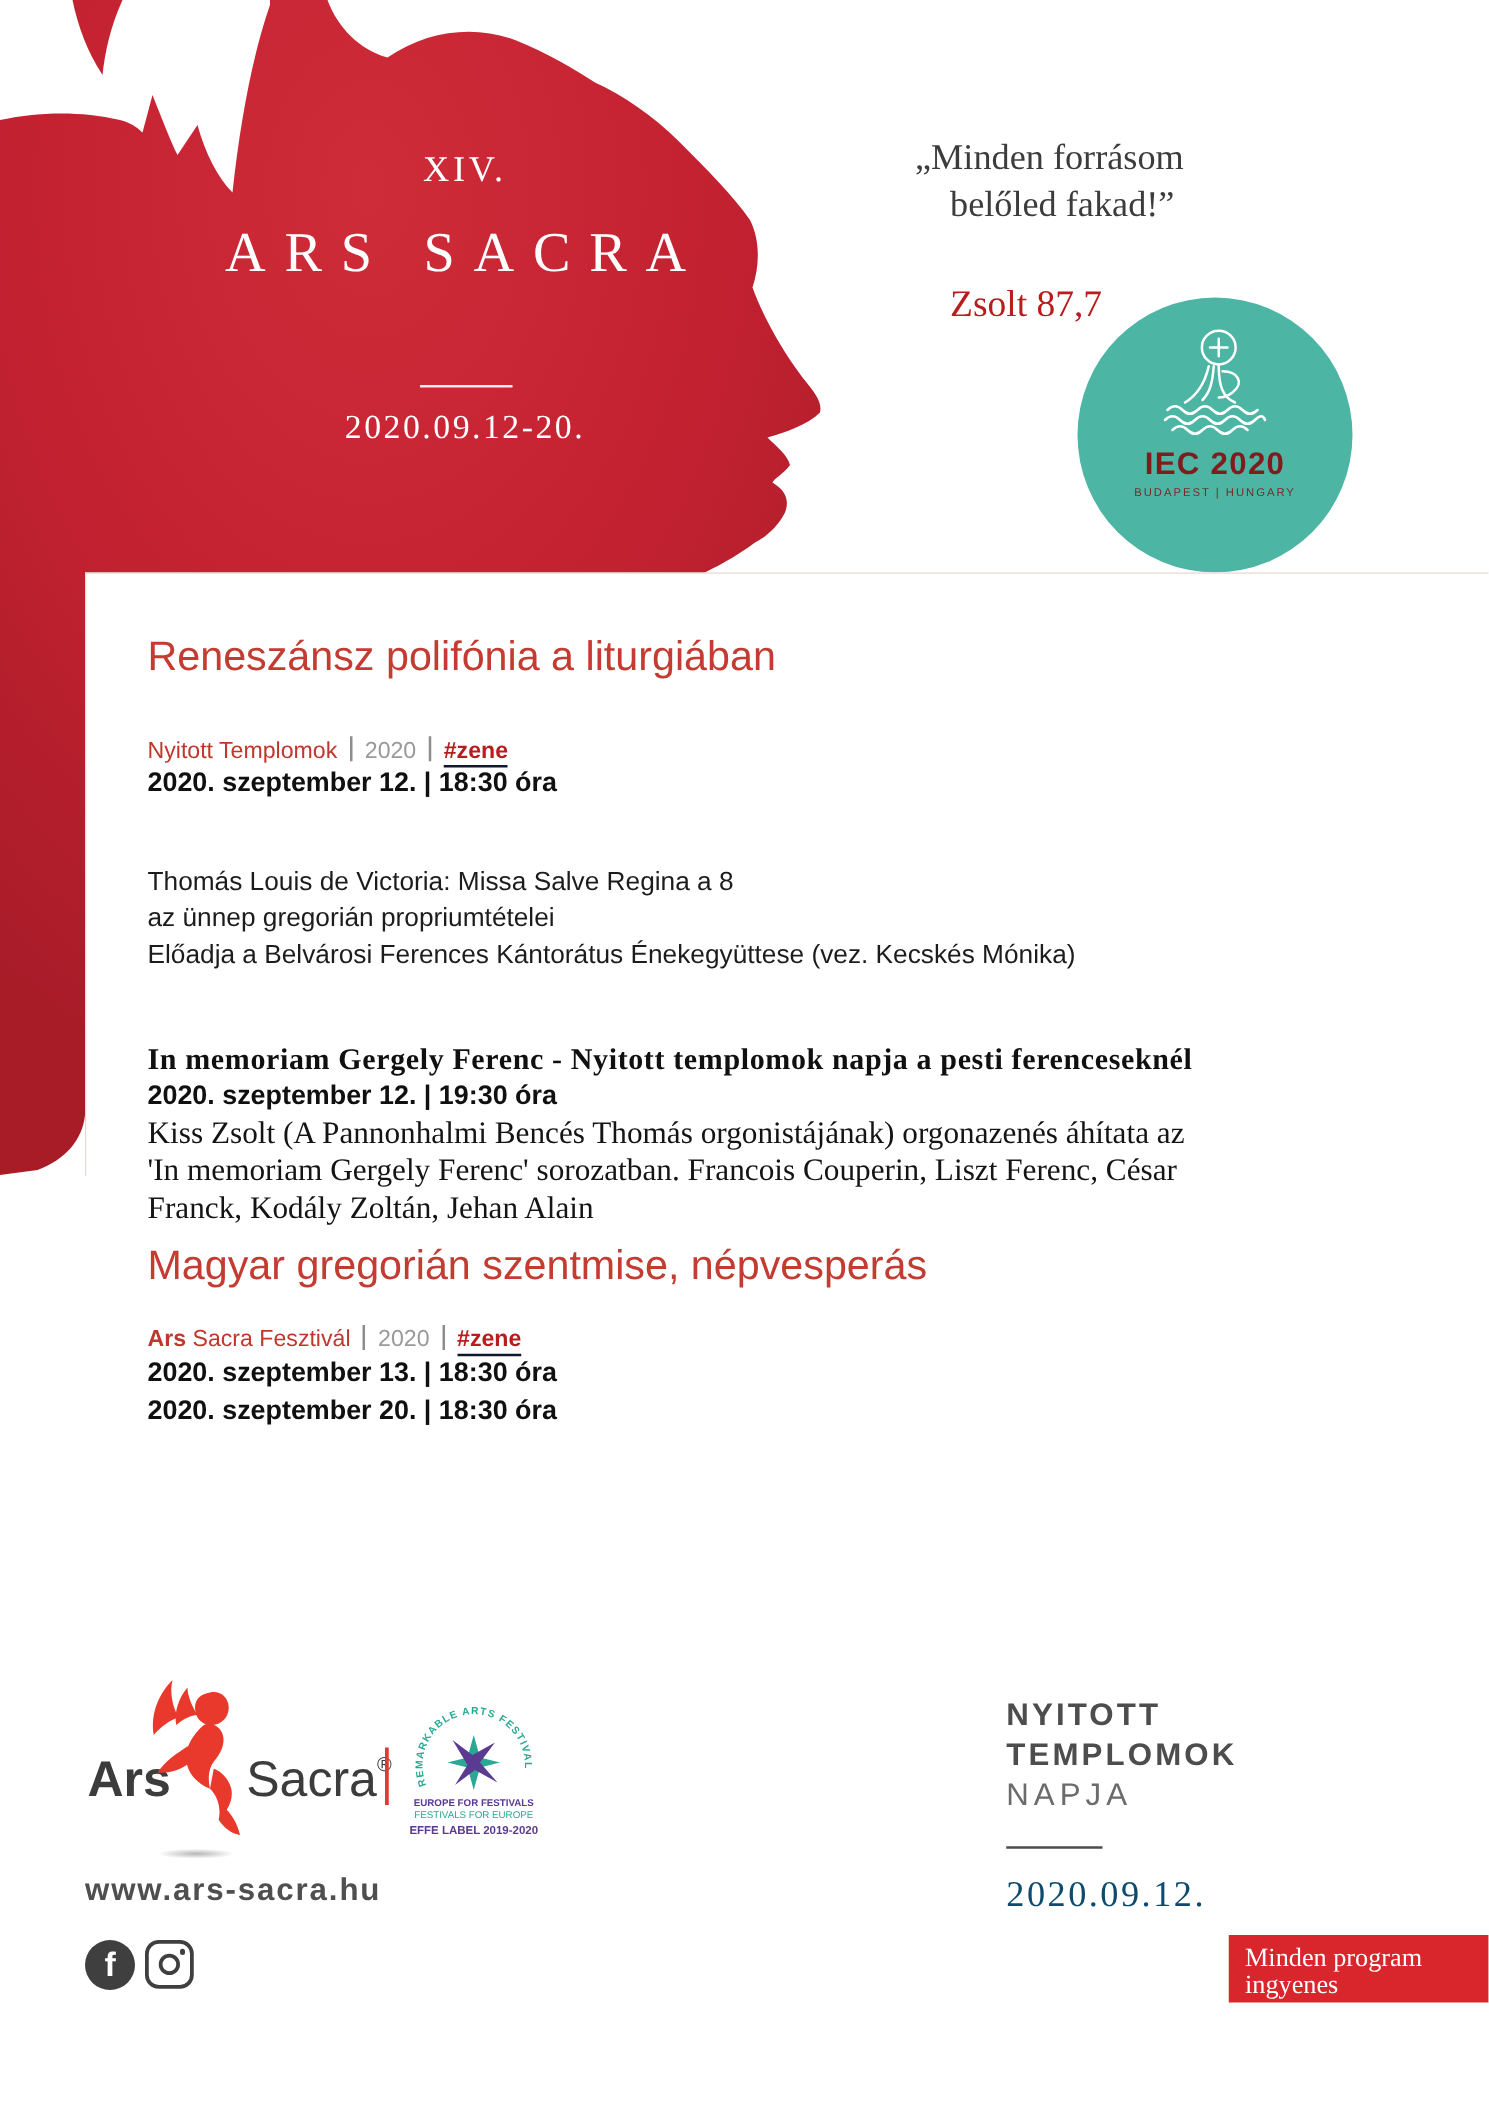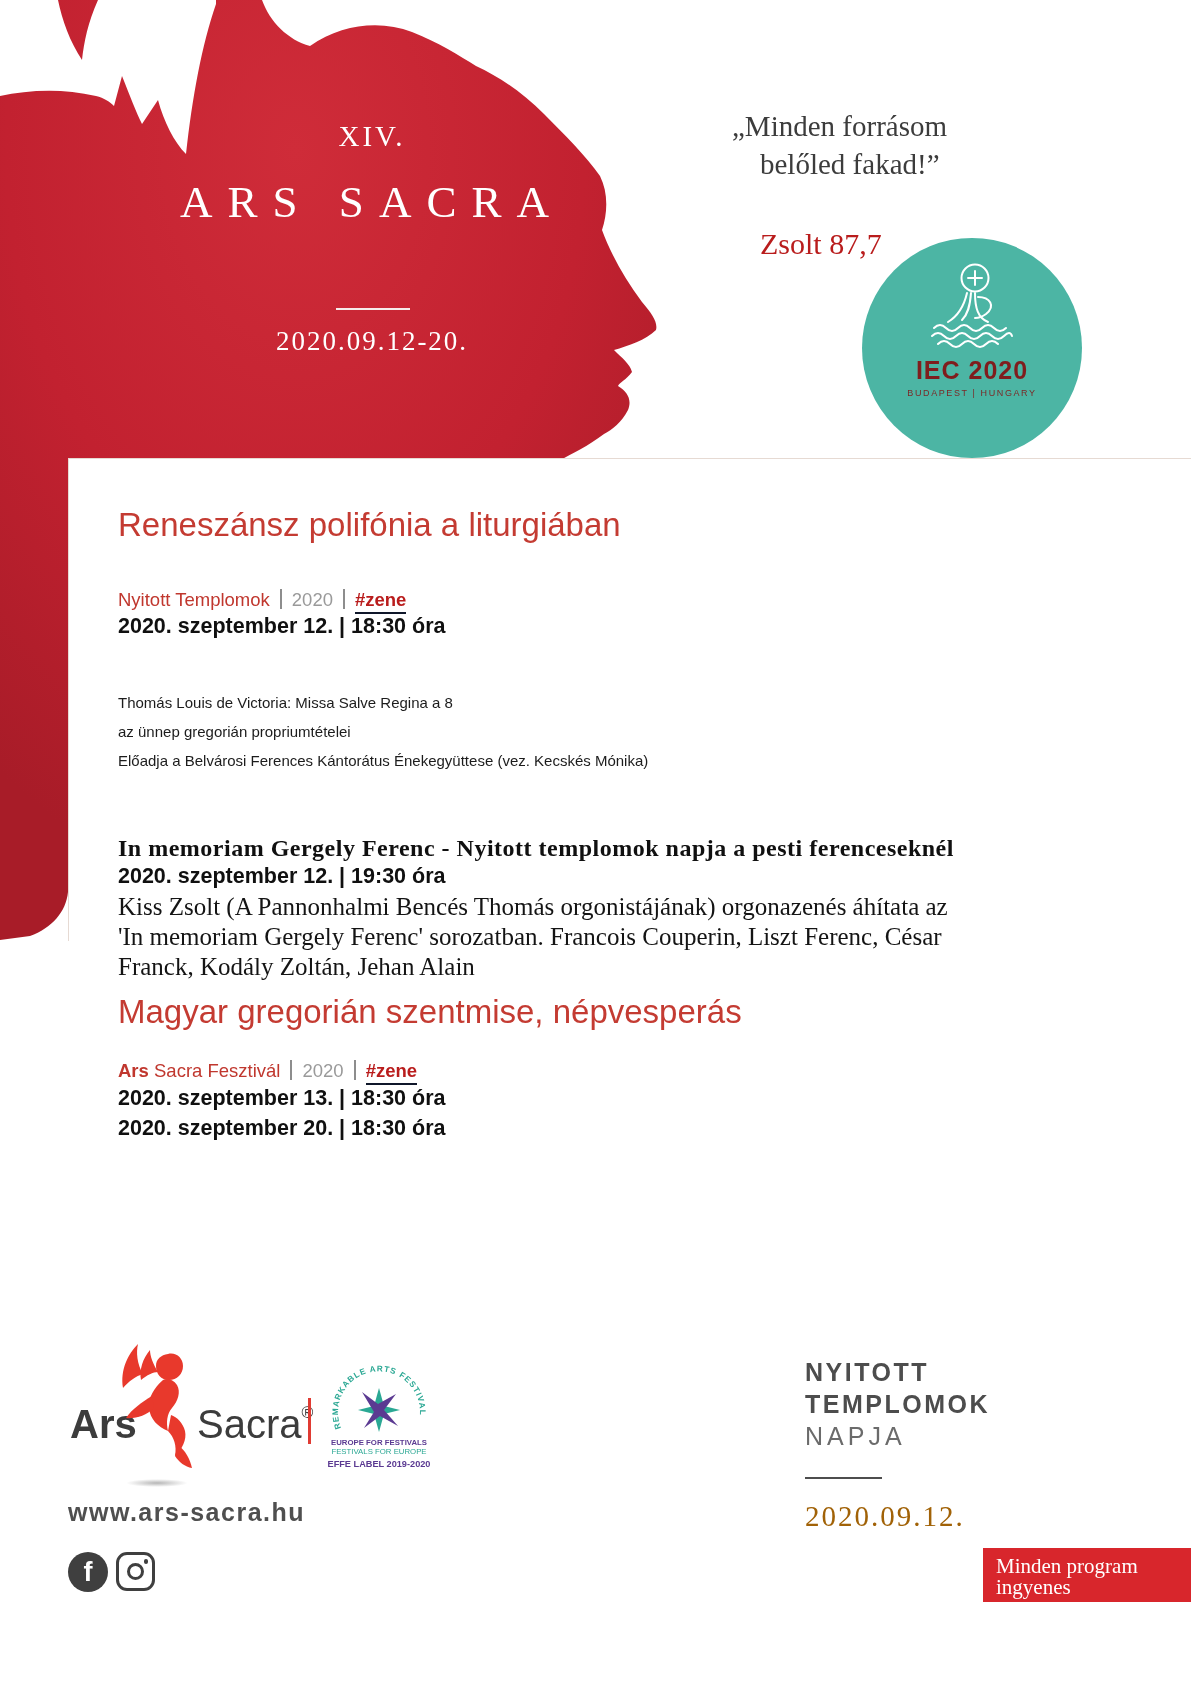--- a/index.html
+++ b/index.html
@@ -31,21 +31,21 @@
   
   .card{left:68px;top:458px;width:1122px;height:482px;background:#fff;
         border-left:1px solid #e6dad3;border-top:1px solid #e6dad3;}
 
   .event-title{font-size:33px;color:#c43b32;}
   .meta-row{display:flex;align-items:flex-start;gap:10px;font-size:18.5px;color:#c0372e;}
   .meta-year{color:#9a9a9a;}
   .sep{width:2px;height:20px;background:#8d8d8d;}
   .tag-link{font-weight:700;color:#b91c1c;border-bottom:2px solid #0f172a;padding-bottom:1px;}
   .bold-date{font-size:21.5px;font-weight:700;color:#101010;}
-  .desc{font-size:15px;color:#1c1c1c;}
+  .desc{font-size:21px;color:#1c1c1c;}
   .serif-h{font-size:24px;font-weight:700;color:#101010;letter-spacing:.5px;}
   .serif-body{font-size:25px;color:#141414;}
 
   
   .logo-ars{left:70px;top:1402px;font-size:40px;font-weight:700;color:#3c3c3c;}
   .logo-sacra{left:197px;top:1402px;font-size:40px;color:#3c3c3c;}
   .logo-reg{font-size:16px;vertical-align:20px;}
   .logo-sep{left:308px;top:1398px;width:2.5px;height:46px;background:#e03b33;}
   .angel-shadow{left:126px;top:1479px;width:62px;height:8px;
       background:radial-gradient(ellipse at center, rgba(110,110,110,.5), rgba(255,255,255,0) 70%);}
@@ -54,21 +54,21 @@
   .fb{left:68px;top:1552px;width:40px;height:40px;border-radius:50%;background:#3f3f3f;
       color:#fff;font-size:27px;font-weight:700;text-align:center;line-height:40px;}
   .ig{left:116px;top:1552px;width:33px;height:33px;border:3.5px solid #3f3f3f;border-radius:11px;}
   .ig-lens{position:absolute;left:7.5px;top:7.5px;width:11px;height:11px;border:3.5px solid #3f3f3f;border-radius:50%;}
   .ig-dot{position:absolute;right:4px;top:4px;width:4.5px;height:4.5px;border-radius:50%;background:#3f3f3f;}
 
   .ntn1{left:805px;top:1358px;font-size:25px;font-weight:700;letter-spacing:2.5px;color:#4d4d4d;}
   .ntn2{left:805px;top:1390px;font-size:25px;font-weight:700;letter-spacing:2.5px;color:#4d4d4d;}
   .ntn3{left:805px;top:1422px;font-size:25px;font-weight:400;letter-spacing:4px;color:#6b6b6b;}
   .ntn-rule{left:805px;top:1477px;width:77px;height:2px;background:#4d4d4d;}
-  .ntn-date{left:805px;top:1500px;font-size:29px;letter-spacing:2px;color:#a16207;}
+  .ntn-date{left:805px;top:1500px;font-size:29px;letter-spacing:2px;color:#0c4a6e;}
 
   .free-badge{left:983px;top:1548px;width:208px;height:54px;background:#d8262c;color:#fff;
               padding:0;box-sizing:border-box;}
   .free-line{margin-left:13px;font-size:21px;line-height:21px;}
   .free-line.first{margin-top:8px;}
 </style>
 </head>
 <body>
 
 <div class="page">

